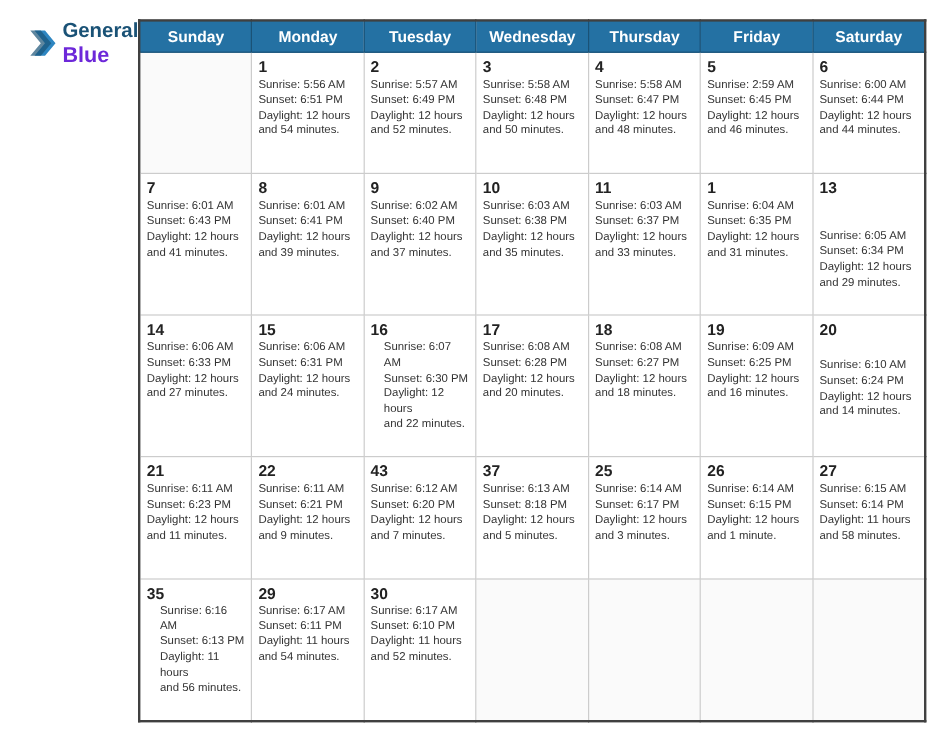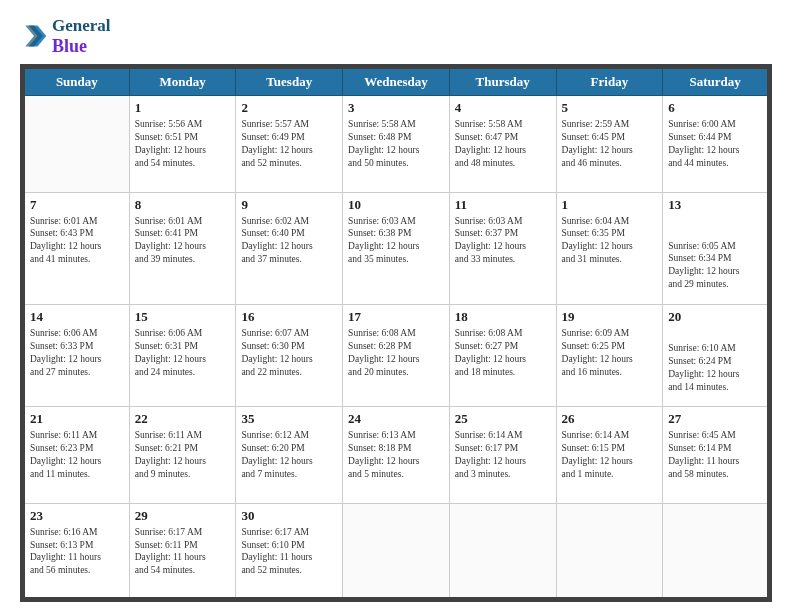--- a/index.html
+++ b/index.html
@@ -8,22 +8,21 @@
       height: 612px;
       font-family: Arial, sans-serif;
       background: #fff;
       overflow: hidden;
     }
     .page {
       width: 792px;
       height: 612px;
       padding: 16px 20px 10px 20px;
       display: flex;
-      flex-direction: column;
-      font-family: Liberation Serif, serif;
+      flex-direction: row;
     }
     .header {
       display: flex;
       align-items: flex-start;
       justify-content: space-between;
       margin-bottom: 8px;
     }
     .logo {
       display: flex;
       align-items: center;
@@ -42,21 +41,21 @@
       color: #333;
       line-height: 1.1;
     }
     .subtitle {
       font-size: 15px;
       color: #555;
       margin-top: 2px;
     }
     .calendar {
       flex: 1;
-      border: 5px solid #404040;
+      border: 2px solid #404040;
       border-collapse: collapse;
       width: 100%;
       table-layout: fixed;
     }
     .calendar th {
       background: #2471a3;
       color: #fff;
       text-align: center;
       padding: 5px 2px;
       font-size: 13px;
@@ -228,21 +227,21 @@
           </td>
           <td>
             <span class="day-num">15</span>
             <div class="cell-text" style="white-space: pre-line;">Sunrise: 6:06 AM
 Sunset: 6:31 PM
 Daylight: 12 hours
 and 24 minutes.</div>
           </td>
           <td>
             <span class="day-num">16</span>
-            <div class="cell-text" style="white-space: pre-line;">Sunrise: 6:07 AM
+            <div class="cell-text" style="white-space: pre-line; margin-left: 11px;">Sunrise: 6:07 AM
 Sunset: 6:30 PM
 Daylight: 12 hours
 and 22 minutes.</div>
           </td>
           <td>
             <span class="day-num">17</span>
             <div class="cell-text" style="white-space: pre-line;">Sunrise: 6:08 AM
 Sunset: 6:28 PM
 Daylight: 12 hours
 and 20 minutes.</div>
@@ -278,28 +277,28 @@
 and 11 minutes.</div>
           </td>
           <td>
             <span class="day-num">22</span>
             <div class="cell-text" style="white-space: pre-line;">Sunrise: 6:11 AM
 Sunset: 6:21 PM
 Daylight: 12 hours
 and 9 minutes.</div>
           </td>
           <td>
-            <span class="day-num">35</span>
+            <span class="day-num">43</span>
             <div class="cell-text" style="white-space: pre-line;">Sunrise: 6:12 AM
 Sunset: 6:20 PM
 Daylight: 12 hours
 and 7 minutes.</div>
           </td>
           <td>
-            <span class="day-num">24</span>
+            <span class="day-num">37</span>
             <div class="cell-text" style="white-space: pre-line;">Sunrise: 6:13 AM
 Sunset: 8:18 PM
 Daylight: 12 hours
 and 5 minutes.</div>
           </td>
           <td>
             <span class="day-num">25</span>
             <div class="cell-text" style="white-space: pre-line;">Sunrise: 6:14 AM
 Sunset: 6:17 PM
 Daylight: 12 hours
@@ -307,30 +306,30 @@
           </td>
           <td>
             <span class="day-num">26</span>
             <div class="cell-text" style="white-space: pre-line;">Sunrise: 6:14 AM
 Sunset: 6:15 PM
 Daylight: 12 hours
 and 1 minute.</div>
           </td>
           <td>
             <span class="day-num">27</span>
-            <div class="cell-text" style="white-space: pre-line;">Sunrise: 6:45 AM
+            <div class="cell-text" style="white-space: pre-line;">Sunrise: 6:15 AM
 Sunset: 6:14 PM
 Daylight: 11 hours
 and 58 minutes.</div>
           </td>
         </tr>
         <tr>
           <td>
-            <span class="day-num">23</span>
-            <div class="cell-text" style="white-space: pre-line;">Sunrise: 6:16 AM
+            <span class="day-num">35</span>
+            <div class="cell-text" style="white-space: pre-line; margin-left: 11px;">Sunrise: 6:16 AM
 Sunset: 6:13 PM
 Daylight: 11 hours
 and 56 minutes.</div>
           </td>
           <td>
             <span class="day-num">29</span>
             <div class="cell-text" style="white-space: pre-line;">Sunrise: 6:17 AM
 Sunset: 6:11 PM
 Daylight: 11 hours
 and 54 minutes.</div>

